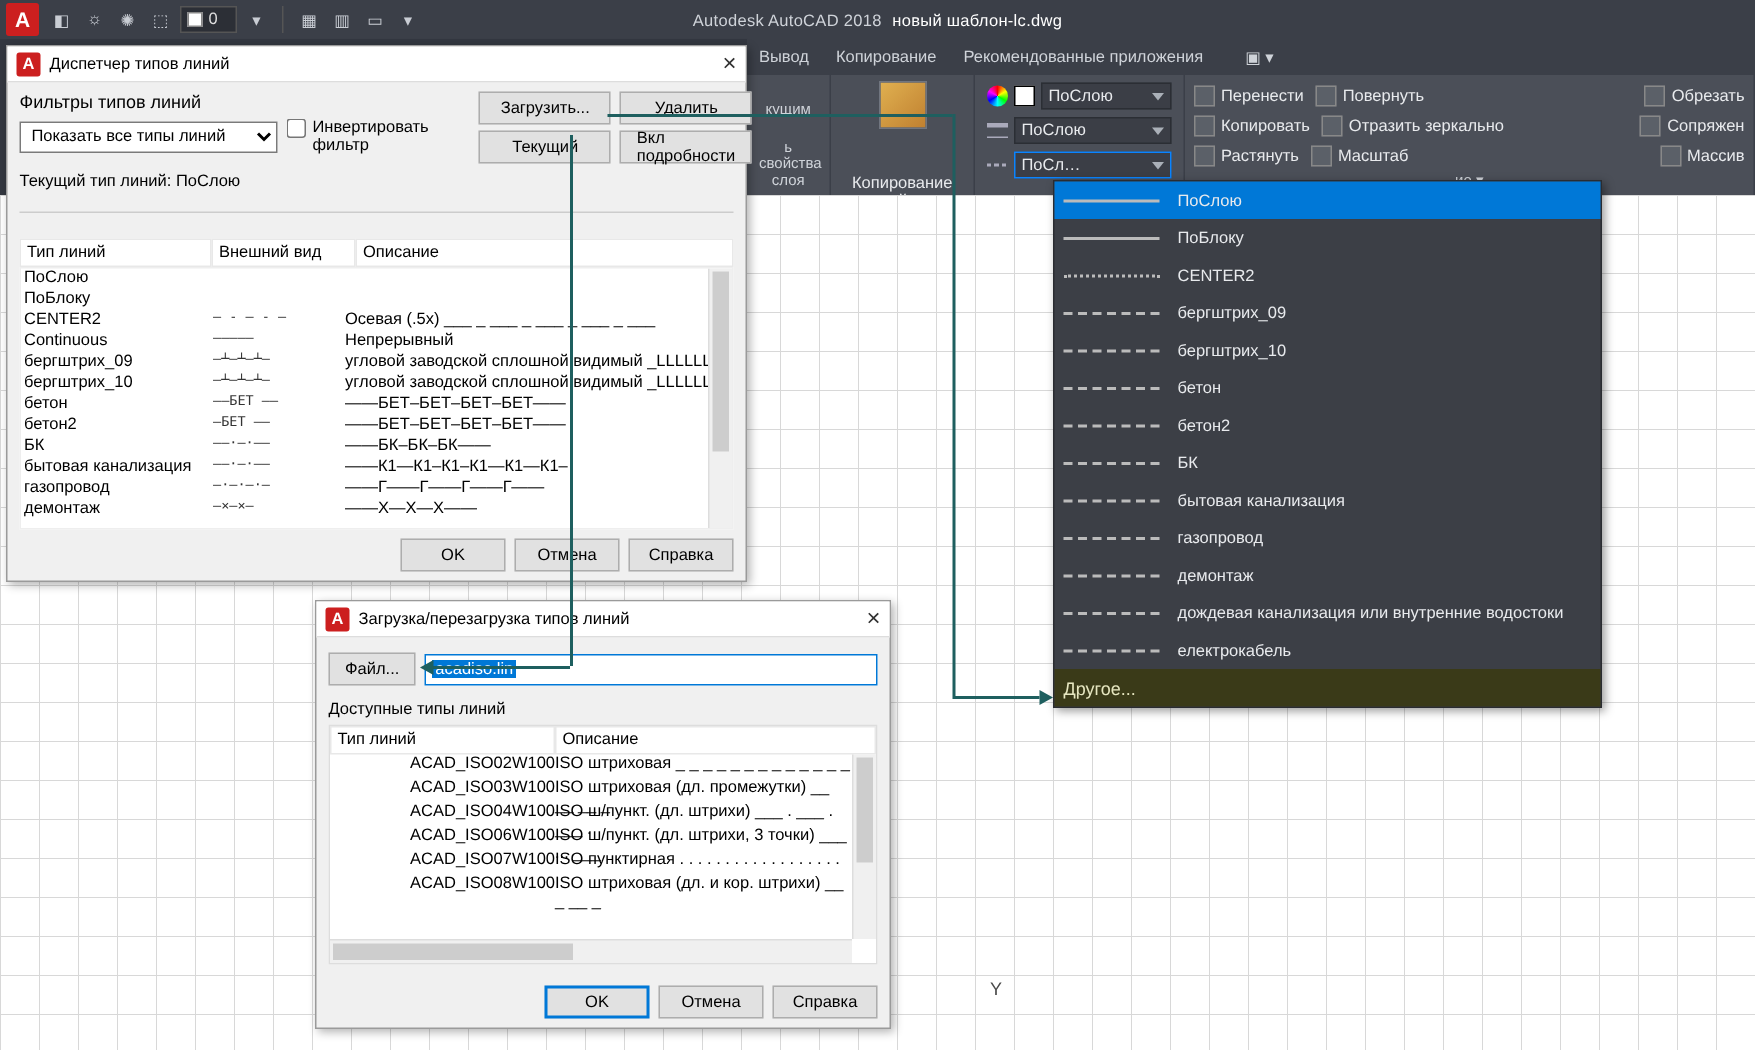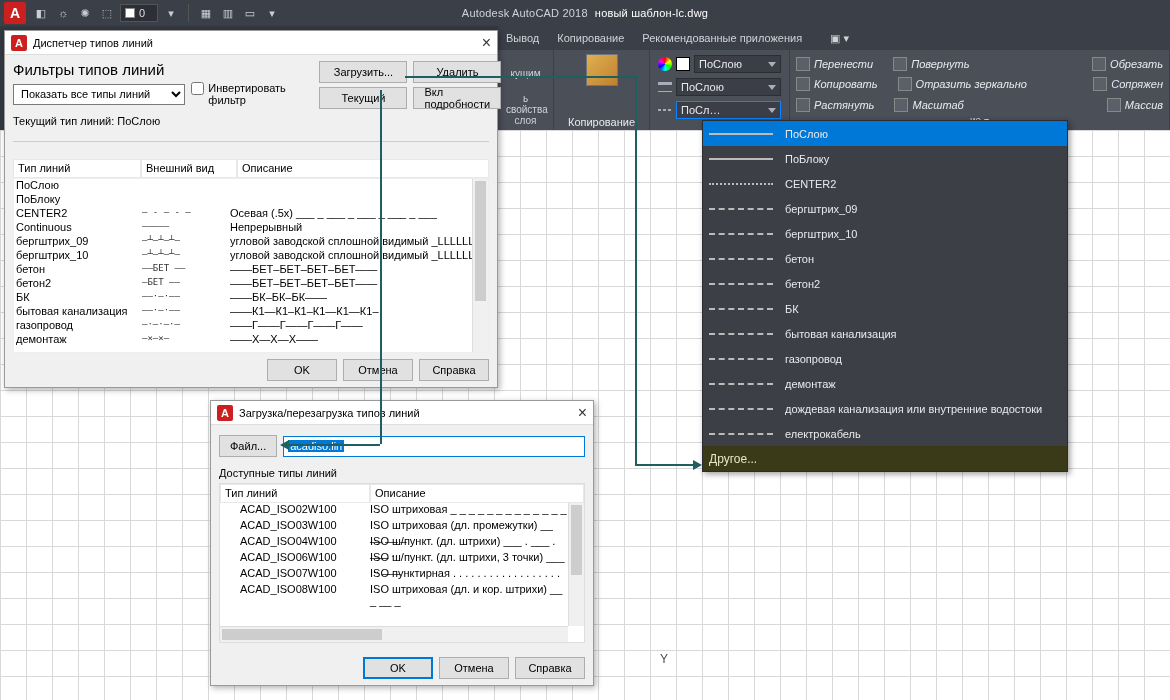--- a/index.html
+++ b/index.html
@@ -23,21 +23,21 @@
   .panel-label { color:#cfd3d9; font-size:10px; margin-top:auto; text-align:center;}
   
   .prop-panel { width:140px; }
   .prop-row { display:flex; align-items:center; height:20px; gap:4px; margin-bottom:3px;}
   .color-sq { width:14px; height:14px; background:#fff; border:1px solid #000;}
   .prop-combo { flex:1; height:18px; background:#3b3e46; border:1px solid #2b2e34; color:#e8eaed; font-size:10px; padding:0 4px; display:flex; align-items:center; justify-content:space-between;}
   .prop-combo.hl { border:1px solid #0a84ff;}
   .tri { width:0; height:0; border-left:4px solid transparent; border-right:4px solid transparent; border-top:5px solid #aab0b8;}
   
   .mod-panel { padding:4px 6px; }
-  .mod-row { display:flex; gap:20px; height:22px; font-style:italic;}
+  .mod-row { display:flex; gap:8px; height:22px; }
   .mod-item { display:flex; align-items:center; gap:4px; color:#e8eaed; font-size:11px; white-space:nowrap;}
   .mod-ico { width:14px; height:14px; border:1px solid #888; background:#5b6068;}
   
   
   .canvas { position:absolute; left:0; top:130px; right:0; bottom:0; background:#fff; }
   .grid { position:absolute; inset:0;
     background-image:
       linear-gradient(#d8d8d8 1px, transparent 1px),
       linear-gradient(90deg,#d8d8d8 1px, transparent 1px),
       linear-gradient(#c4c4c4 1px, transparent 1px),
@@ -54,21 +54,21 @@
   .lt-prev { width:64px; height:2px; background:#bbb; margin-right:4px; flex-shrink:0;}
   .lt-prev.dash { background:transparent; border-top:2px dashed #bbb; height:0;}
   .lt-prev.cd { background:transparent; border-top:2px dotted #bbb; height:0;}
   
   
   .dlg1 { position:absolute; left:4px; top:30px; width:494px; height:358px; background:#f0f0f0; border:1px solid #9a9a9a; z-index:20; box-shadow:2px 2px 6px rgba(0,0,0,.3);}
   .dlg-title { height:24px; background:#fff; border-bottom:1px solid #ddd; display:flex; align-items:center; padding:0 6px; gap:6px; font-size:12px;}
   .dlg-title .a { width:16px; height:16px; background:#cc1f1f; color:#fff; font-size:11px; font-weight:bold; display:flex; align-items:center; justify-content:center; border-radius:2px;}
   .dlg-title .x { margin-left:auto; font-size:16px; color:#333; font-weight:300;}
   .dlg-body { padding:6px 8px 4px 8px; }
-  .fil-label { font-size:15px; color:#000; margin-bottom:4px;}
+  .fil-label { font-size:12px; color:#000; margin-bottom:4px;}
   .row { display:flex; align-items:center; gap:6px; }
   select, .combo { height:21px; background:#fff; border:1px solid #7a7a7a; font-size:11px; padding:0 3px;}
   .btn { height:22px; background:#e1e1e1; border:1px solid #adadad; padding:0 10px; font-size:11px; color:#000; cursor:default; display:flex; align-items:center; justify-content:center;}
   .btn.wide { width:88px;}
   .chk { display:flex; gap:4px;}
   .chk input{ width:13px; height:13px;}
   .cur-line { font-size:11px; padding:6px 0 14px 0; border-bottom:1px solid #ccc;}
   
   .lt-table { position:absolute; left:8px; right:8px; top:128px; bottom:34px; }
   .lt-header { display:flex; height:19px; background:#fff; }
@@ -87,21 +87,21 @@
   .file-row { display:flex; align-items:center; gap:6px; padding:4px 0;}
   .file-input { flex:1; height:21px; border:1px solid #0078d7; background:#fff; color:#000; display:flex; align-items:center; padding:0 4px;}
   .file-input span { background:#0078d7; color:#fff; padding:0 2px;}
   .sect-label { font-size:11px; margin:6px 0 4px 0;}
   .lt2-frame { border:1px solid #ddd; background:#fff; position:relative; height:160px;}
   .lt2-header { display:flex; height:19px;}
   .lt2-header>div{border:1px solid #e8e8e8; padding:2px 4px; font-size:11px;}
   .lt2-header .c1{width:150px;} .lt2-header .c2{flex:1;}
   .lt2-body { position:absolute; top:19px; left:0; right:16px; bottom:16px; overflow:hidden;}
   .lt2-body .trow{ display:flex; height:16px; font-size:11px;}
-  .lt2-body .trow .c1{width:150px; padding-left:20px;} .lt2-body .trow .c2{flex:1;}
+  .lt2-body .trow .c1{width:150px; padding-left:20px;text-align:right;} .lt2-body .trow .c2{flex:1;}
   .scroll-x { position:absolute; left:0; right:16px; bottom:0; height:16px; background:#f0f0f0; border-top:1px solid #ddd;}
   .scroll-x .thumb{ position:absolute; top:2px; bottom:2px; left:2px; width:160px; background:#cdcdcd;}
   
   .dlg2 .dlg-buttons .btn.primary { border:2px solid #0078d7;}
   
   
   .arrow-line { position:absolute; border:1px solid #1e5f5f; z-index:28; pointer-events:none;}
   .arrow-head { position:absolute; width:0; height:0; z-index:28;}
   .ah-left { border-top:5px solid transparent; border-bottom:5px solid transparent; border-right:9px solid #1e5f5f;}
   .ah-right { border-top:5px solid transparent; border-bottom:5px solid transparent; border-left:9px solid #1e5f5f;}

